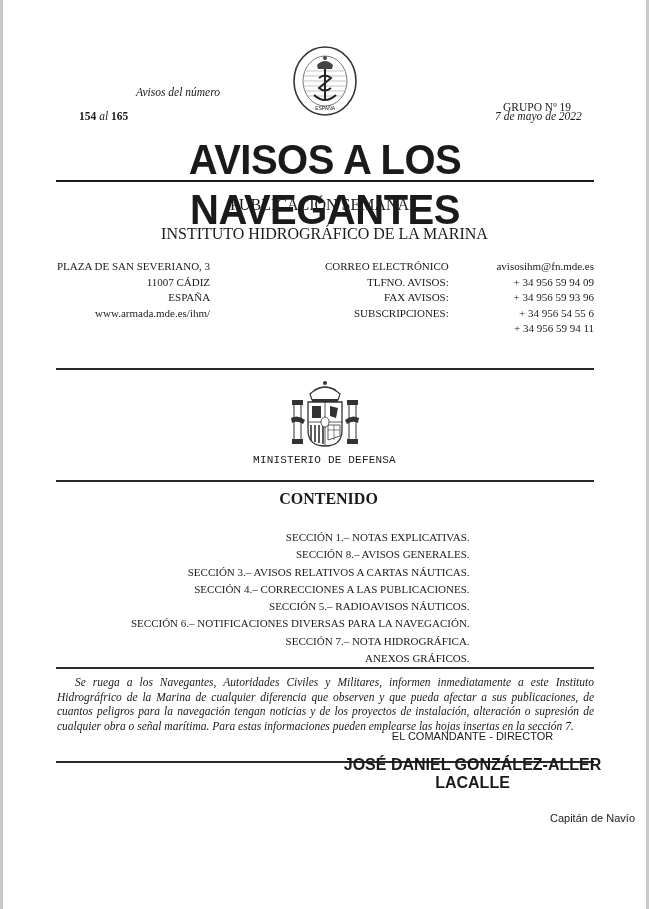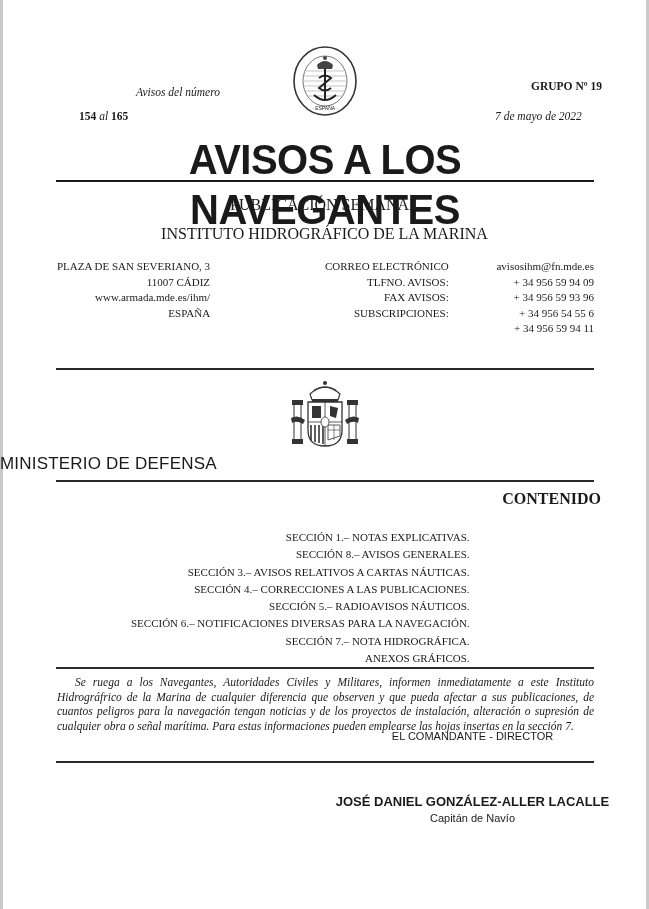--- a/index.html
+++ b/index.html
@@ -12,21 +12,21 @@
     }
     .page-border-left { left: 0; }
     .page-border-right { right: 0; }
 
     .abs { position: absolute; text-align: right; }
 
     
     .hdr-left-label { left: 60px; top: 86px; width: 160px; font-style: italic; font-size: 11.5px; }
     .hdr-left-range { left: 79px; top: 110px; font-size: 11.5px; font-weight: bold; }
     .hdr-left-range .it { font-style: italic; font-weight: normal; }
-    .hdr-right-group { left: 503px; top: 80px; font-size: 11.5px; font-weight: bold; margin-left: 28px; }
+    .hdr-right-group { left: 503px; top: 101px; font-size: 11.5px; font-weight: normal; }
     .hdr-right-date { left: 495px; top: 110px; font-size: 11.5px; font-style: italic; }
 
     .seal { left: 292px; top: 45px; width: 66px; height: 72px; }
 
     .main-title {
       left: 56px; top: 136px; width: 538px; text-align: center;
       font-family: "Liberation Sans", sans-serif; font-weight: bold;
       font-size: 40px; letter-spacing: -0.5px; line-height: 48px;
       transform: scaleY(1.05);
     }
@@ -37,35 +37,35 @@
 
     
     .addr { left: 57px; top: 259px; font-size: 11px; line-height: 15.5px; }
     .contact-labels { left: 325px; top: 259px; font-size: 11px; line-height: 15.5px; }
     .contact-values { left: 470px; top: 259px; width: 124px; text-align: right; font-size: 11px; line-height: 15.5px; }
 
     .rule { left: 56px; width: 538px; height: 2px; background: #2a2a2a; }
 
     .crest { left: 290px; top: 378px; width: 70px; height: 72px; }
     .ministry {
-      left: 0; width: 649px; top: 454px; text-align: left;
-      font-family: Liberation Sans, sans-serif; font-size: 17px; letter-spacing: 0.2px;
+      left: 0; width: 649px; top: 454px; text-align: center;
+      font-family: Liberation Mono, monospace; font-size: 11px; letter-spacing: 0.2px;
     }
 
-    .contents-title { left: 0; width: 601px; top: 490px; text-align: right; font-size: 16px; font-weight: bold; }
+    .contents-title { left: 0; width: 601px; top: 490px; text-align: center; font-size: 16px; font-weight: bold; padding-left: 28px; }
     .contents-list { left: 119px; top: 517px; font-size: 11px; line-height: 17.3px; margin: 12px; padding: 0; list-style: none; }
 
     .notice {
       left: 57px; top: 675px; width: 537px; font-size: 11.5px; font-style: italic;
       line-height: 14.6px; text-align: justify; text-indent: 18px;
     }
 
     .sig-role { left: 310px; width: 325px; top: 730px; text-align: center; font-family: "Liberation Sans", sans-serif; font-size: 11px; }
-    .sig-name { left: 310px; width: 325px; top: 794px; text-align: center; font-family: "Liberation Sans", sans-serif; font-size: 13px; font-weight: bold; }
-    .sig-rank { left: 310px; width: 325px; top: 812px; text-align: center; font-family: "Liberation Sans", sans-serif; font-size: 11px; }
+    .sig-name { left: 310px; width: 325px; top: 756px; text-align: center; font-family: "Liberation Sans", sans-serif; font-size: 16px; font-weight: bold; }
+    .sig-rank { left: 310px; width: 325px; top: 812px; text-align: right; font-family: "Liberation Sans", sans-serif; font-size: 11px; }
   </style>
 </head>
 <body>
 
 <div class="page-border-left"></div>
 <div class="page-border-right"></div>
 
 <div class="abs hdr-left-label">Avisos del número</div>
 <div class="abs hdr-left-range">
   <span>154</span>
@@ -97,22 +97,22 @@
 <div class="abs hdr-right-date">7 de mayo de 2022</div>
 
 <div class="abs main-title">AVISOS A LOS NAVEGANTES</div>
 <div class="abs title-rule"></div>
 <div class="abs subtitle-1">PUBLICACIÓN SEMANAL</div>
 <div class="abs subtitle-2">INSTITUTO HIDROGRÁFICO DE LA MARINA</div>
 
 <div class="abs addr">
   <div>PLAZA DE SAN SEVERIANO, 3</div>
   <div>11007 CÁDIZ</div>
+  <div>ESPAÑA</div>
   <div>www.armada.mde.es/ihm/</div>
-  <div>ESPAÑA</div>
 </div>
 <div class="abs contact-labels">
   <div>CORREO ELECTRÓNICO</div>
   <div>TLFNO. AVISOS:</div>
   <div>FAX AVISOS:</div>
   <div>SUBSCRIPCIONES:</div>
 </div>
 <div class="abs contact-values">
   <div>avisosihm@fn.mde.es</div>
   <div>+ 34 956 59 94 09</div>

